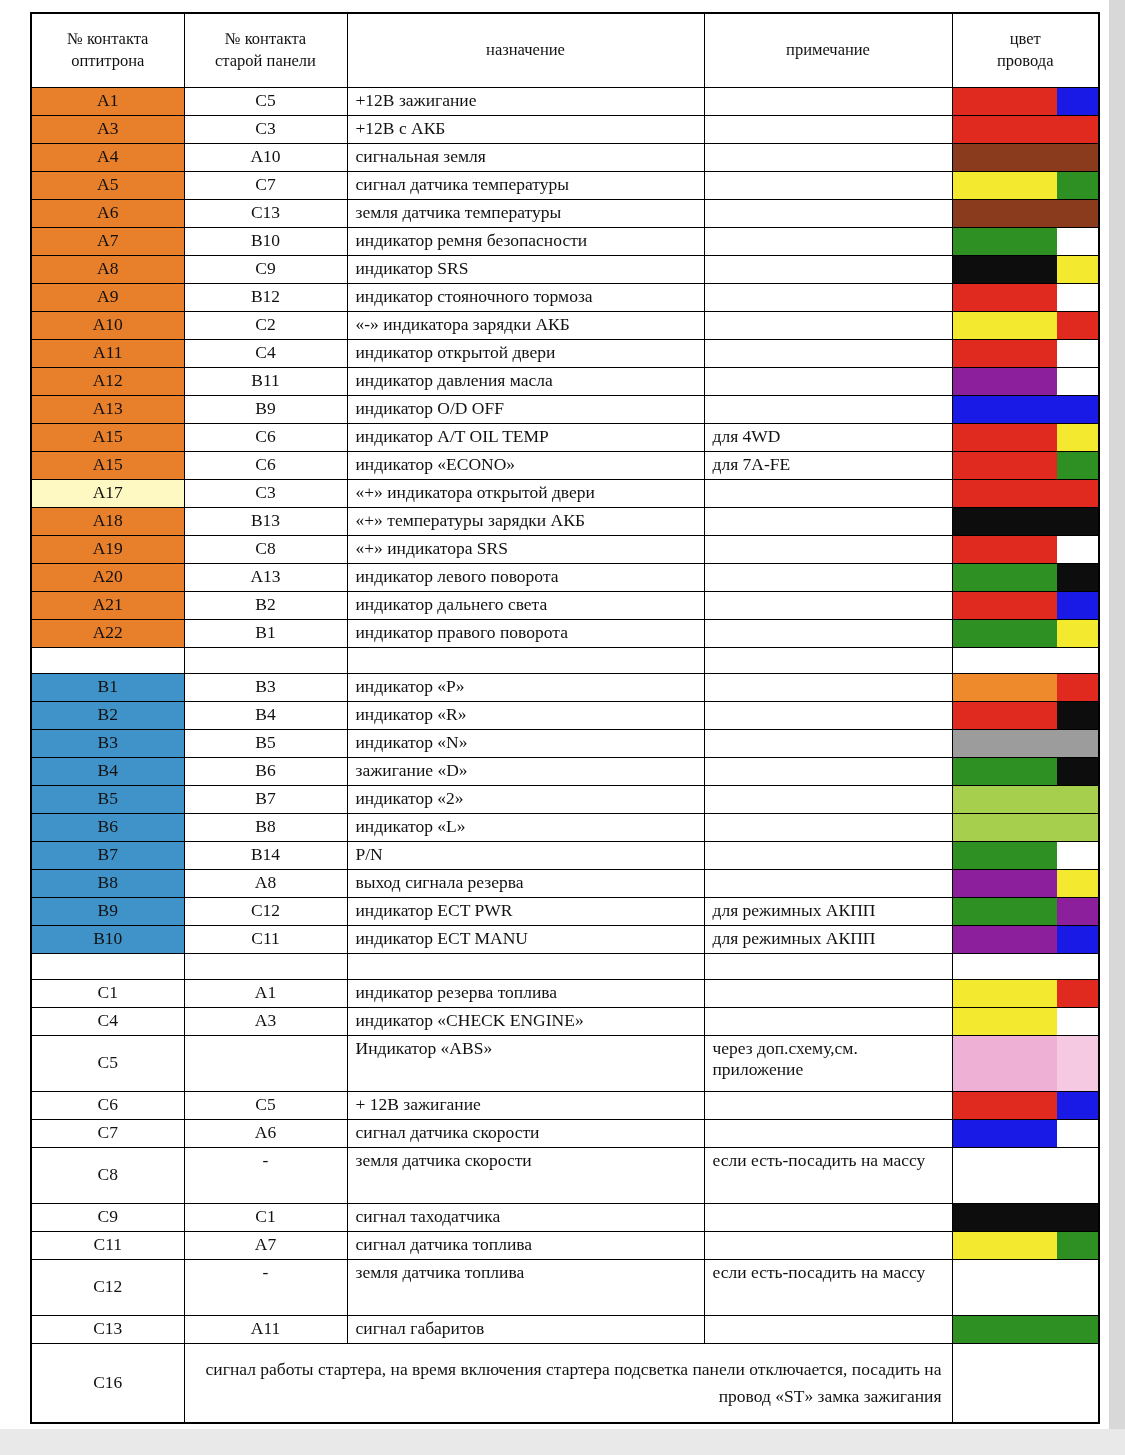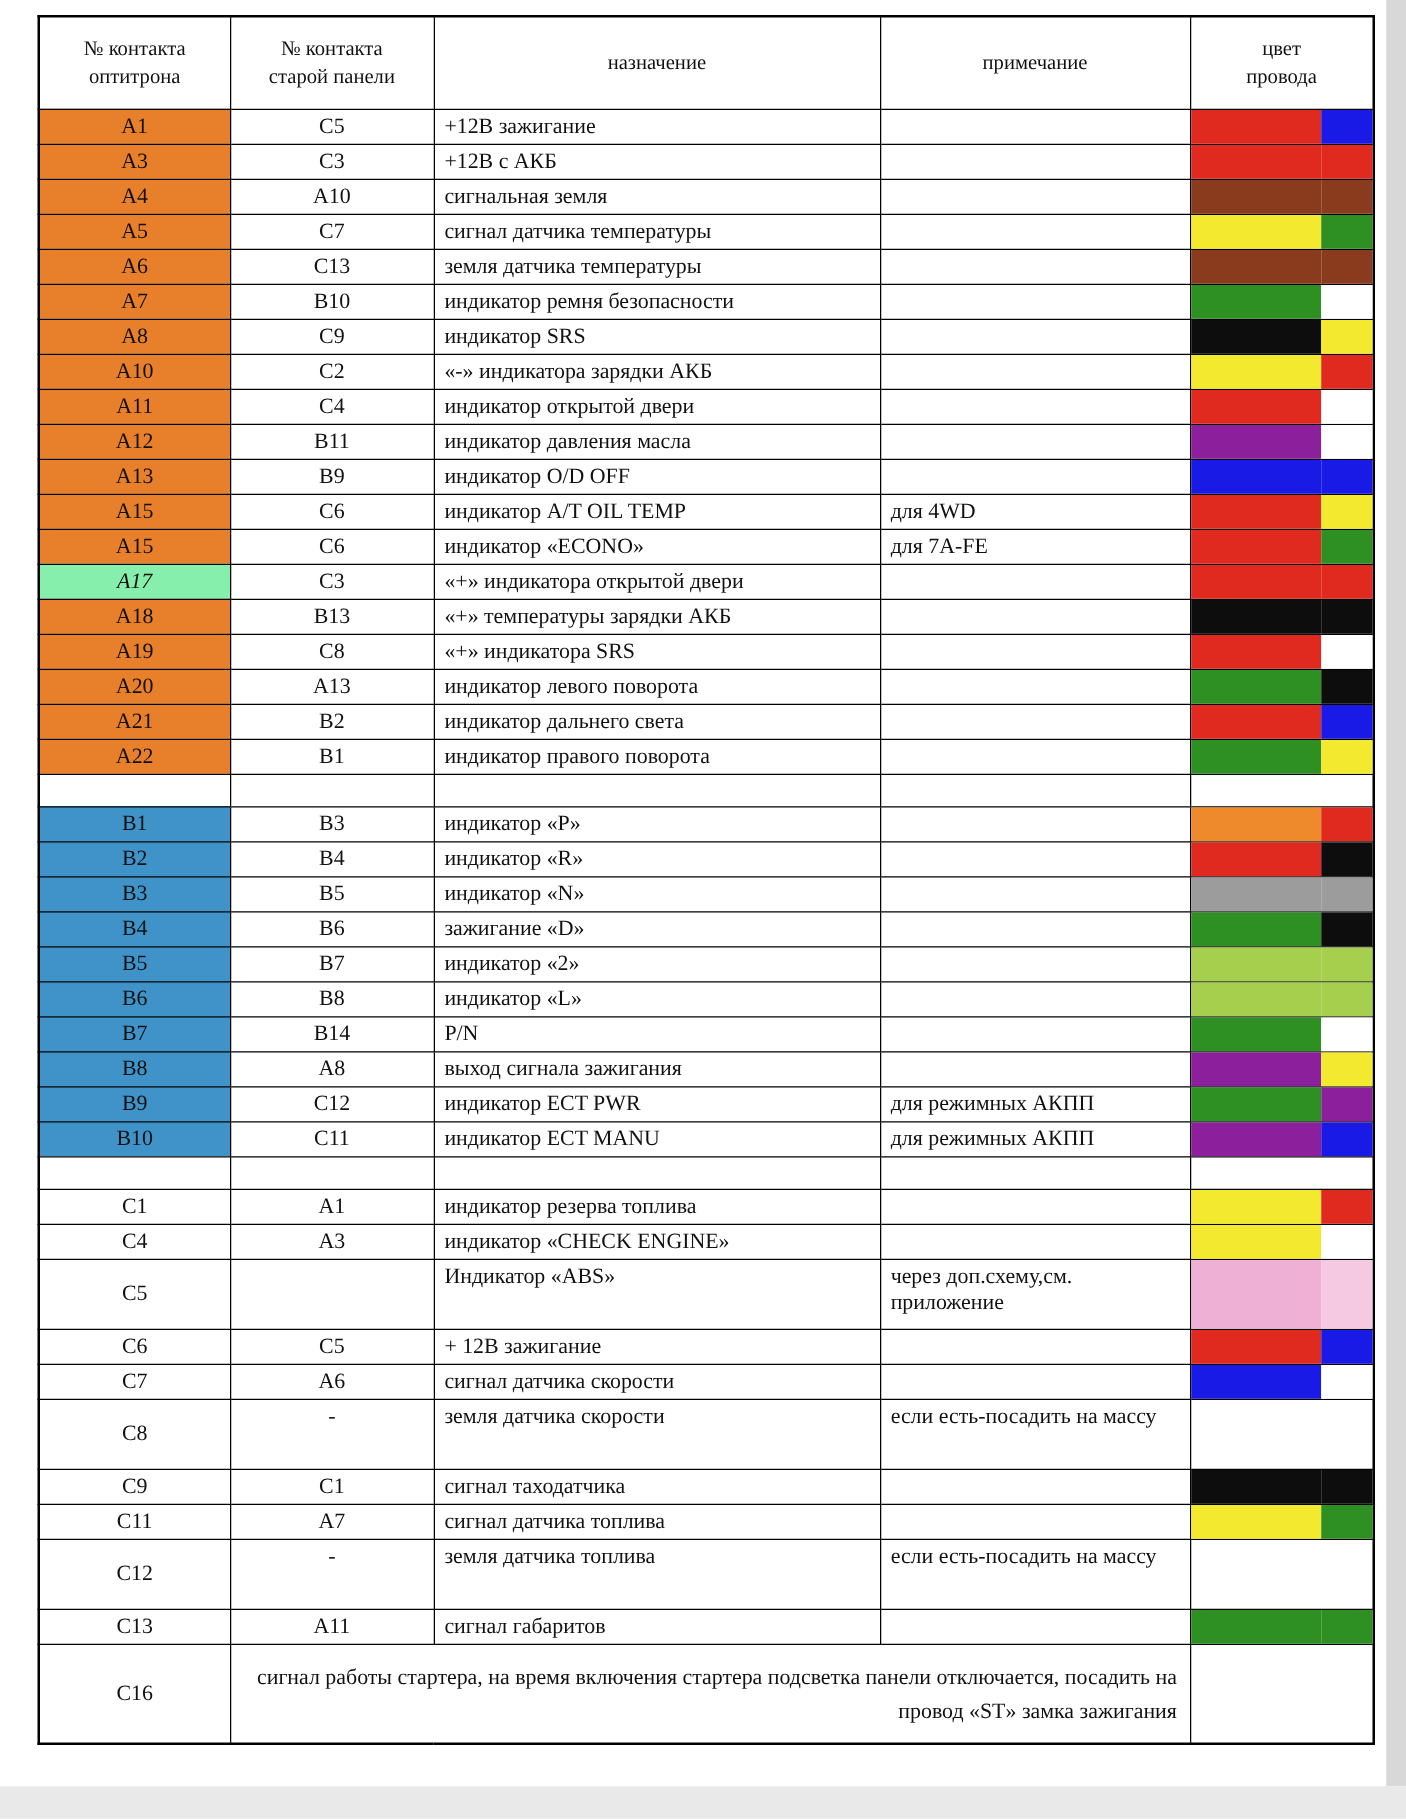--- a/index.html
+++ b/index.html
@@ -169,20 +169,32 @@
           <td class="purpose">индикатор SRS</td>
           <td class="note"></td>
           <td class="wire">
             <div class="swatch">
               <span class="main" style="background: rgb(13, 13, 13);"></span>
               <span class="stripe" style="background: rgb(243, 234, 47);"></span>
             </div>
           </td>
         </tr>
         <tr class="normal">
+          <td class="pin" style="background: rgb(232, 127, 43);">A9</td>
+          <td class="old">B12</td>
+          <td class="purpose">индикатор стояночного тормоза</td>
+          <td class="note"></td>
+          <td class="wire">
+            <div class="swatch">
+              <span class="main" style="background: rgb(224, 42, 31);"></span>
+              <span class="stripe" style="background: rgb(255, 255, 255);"></span>
+            </div>
+          </td>
+        </tr>
+        <tr class="normal">
           <td class="pin" style="background: rgb(232, 127, 43);">A10</td>
           <td class="old">C2</td>
           <td class="purpose">«-» индикатора зарядки АКБ</td>
           <td class="note"></td>
           <td class="wire">
             <div class="swatch">
               <span class="main" style="background: rgb(243, 234, 47);"></span>
               <span class="stripe" style="background: rgb(224, 42, 31);"></span>
             </div>
           </td>
@@ -241,21 +253,21 @@
           <td class="purpose">индикатор «ECONO»</td>
           <td class="note">для 7A-FE</td>
           <td class="wire">
             <div class="swatch">
               <span class="main" style="background: rgb(224, 42, 31);"></span>
               <span class="stripe" style="background: rgb(46, 144, 35);"></span>
             </div>
           </td>
         </tr>
         <tr class="normal">
-          <td class="pin" style="background: #86efac; font-style: italic;">A17</td>
+          <td class="pin" style="background: #fef9c3;">A17</td>
           <td class="old">C3</td>
           <td class="purpose">«+» индикатора открытой двери</td>
           <td class="note"></td>
           <td class="wire">
             <div class="swatch">
               <span class="main" style="background: rgb(224, 42, 31);"></span>
               <span class="stripe" style="background: rgb(224, 42, 31);"></span>
             </div>
           </td>
         </tr>
@@ -406,21 +418,21 @@
           <td class="wire">
             <div class="swatch">
               <span class="main" style="background: rgb(46, 144, 35);"></span>
               <span class="stripe" style="background: rgb(255, 255, 255);"></span>
             </div>
           </td>
         </tr>
         <tr class="normal">
           <td class="pin" style="background: rgb(63, 147, 201);">B8</td>
           <td class="old">A8</td>
-          <td class="purpose">выход сигнала зажигания</td>
+          <td class="purpose">выход сигнала резерва</td>
           <td class="note"></td>
           <td class="wire">
             <div class="swatch">
               <span class="main" style="background: rgb(139, 31, 156);"></span>
               <span class="stripe" style="background: rgb(243, 234, 47);"></span>
             </div>
           </td>
         </tr>
         <tr class="normal">
           <td class="pin" style="background: rgb(63, 147, 201);">B9</td>

